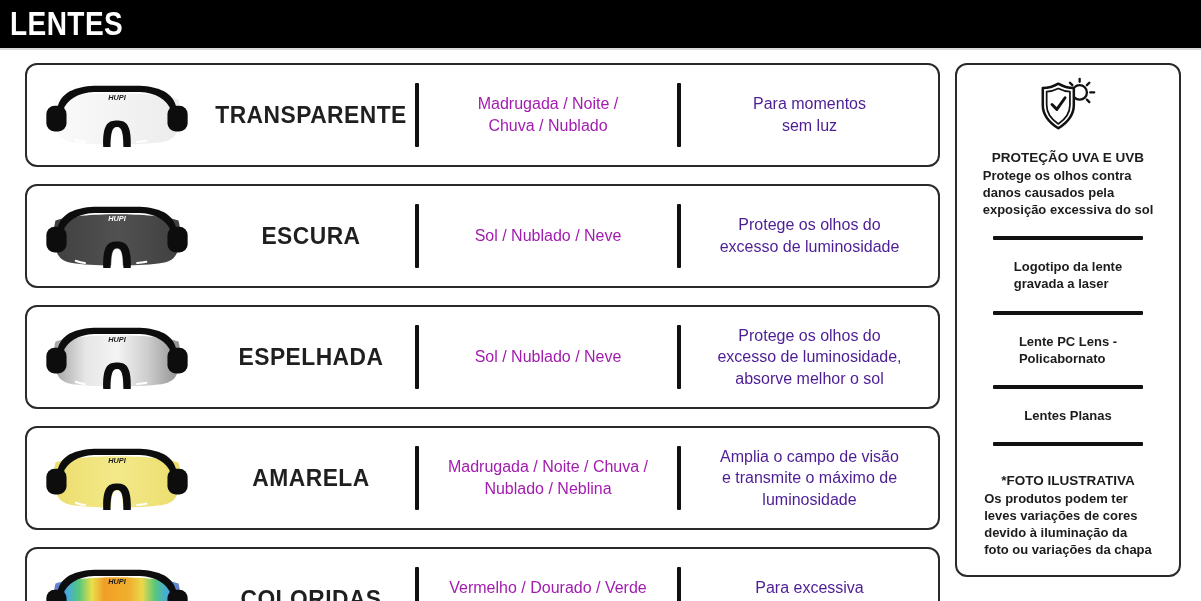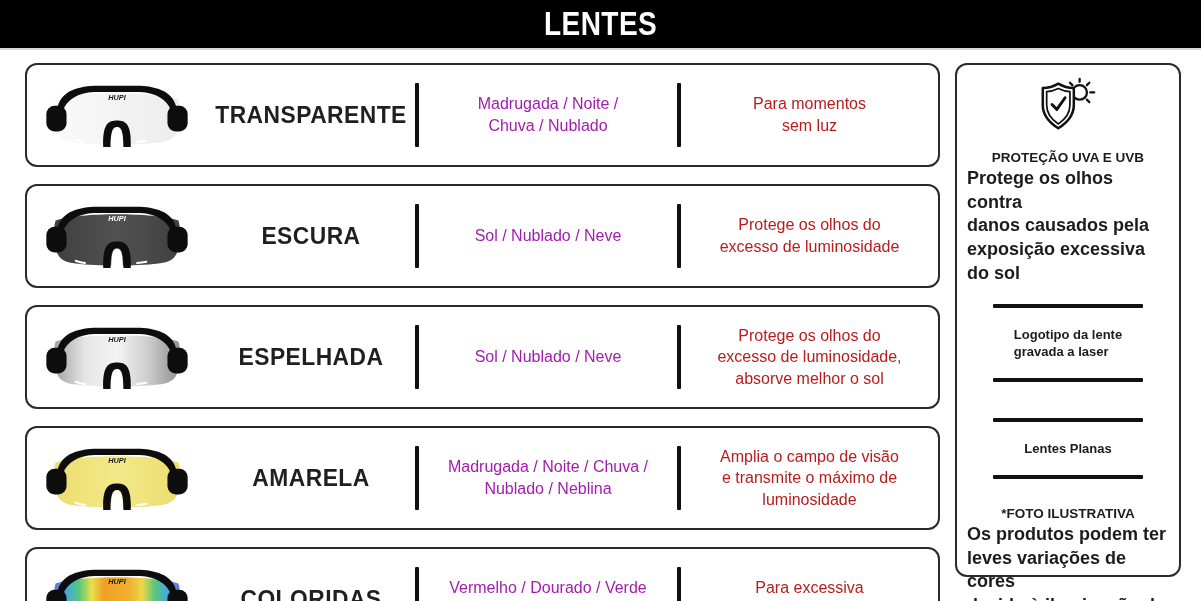--- a/index.html
+++ b/index.html
@@ -4,21 +4,21 @@
 <style>
   html,body{margin:0;padding:0;}
   body{
     width:1201px;height:601px;overflow:hidden;
     background:#ffffff;color:#1c1c1c;
     font-family:"Liberation Sans",sans-serif;
     -webkit-font-smoothing:antialiased;
   }
   .banner{
     height:50px;background:#000000;
-    display:flex;align-items:center;justify-content:center;
+    display:flex;align-items:center;
     border-bottom:2px solid #dadada;box-sizing:border-box;
   }
   .banner-title{
     color:#ffffff;font-size:33px;font-weight:bold;letter-spacing:.5px;
     display:inline-block;transform:scaleX(.85);
   }
   .content{display:flex;gap:15px;padding:13px 20px 0 25px;}
   .rows{width:915px;display:flex;flex-direction:column;gap:17px;flex:none;}
   .row{
     height:104px;border:2px solid #2a2a2a;border-radius:12px;
@@ -30,31 +30,31 @@
     font-weight:bold;font-size:24px;letter-spacing:.5px;color:#1f1f1f;
     transform:scaleX(.95);
   }
   .vdiv{width:4px;height:64px;background:#101010;flex:none;border-radius:1px;}
   .conditions-cell{
     width:258px;flex:none;text-align:center;font-size:16px;font-weight:500;
     white-space:pre-line;line-height:1.35;color:#a21caf;
   }
   .description-cell{
     flex:1;text-align:center;font-size:16px;font-weight:500;
-    white-space:pre-line;line-height:1.35;color:#b91c1c;
+    white-space:pre-line;line-height:1.35;color:#4c1d95;
   }
   .sidebar{
     width:226px;height:514px;flex:none;box-sizing:border-box;
     border:2px solid #2a2a2a;border-radius:12px;background:#fff;
     display:flex;flex-direction:column;align-items:center;text-align:left;
     padding:10px 10px 0;
   }
   .sb-icon{margin:2px 0 4px;}
   .sb-title{font-size:13.5px;font-weight:bold;line-height:1.32;margin-top:6px;}
-  .sb-text{font-size:18px;font-weight:bold;line-height:1.32;white-space:pre-line;}
+  .sb-text{font-size:13px;font-weight:bold;line-height:1.32;white-space:pre-line;}
   .sdiv{width:150px;height:4px;background:#111111;margin:18px 0;flex:none;border-radius:1px;}
   .sb-feature{font-size:13px;font-weight:bold;line-height:1.32;white-space:pre-line;}
 </style>
 </head>
 <body>
 
 <div class="banner">
   <span class="banner-title">LENTES</span>
 </div>
 
@@ -241,20 +241,22 @@
       </svg>
     </div>
     <div class="sb-title">PROTEÇÃO UVA E UVB</div>
     <div class="sb-text">Protege os olhos contra
 danos causados pela
 exposição excessiva do sol</div>
     <div class="sdiv"></div>
     <div class="sb-feature">Logotipo da lente
 gravada a laser</div>
     <div class="sdiv"></div>
+    <div class="sb-feature">Lente PC Lens -
+Policabornato</div>
     <div class="sdiv"></div>
     <div class="sb-feature">Lentes Planas</div>
     <div class="sdiv"></div>
     <div class="sb-title" style="margin-top:8px">*FOTO ILUSTRATIVA</div>
     <div class="sb-text">Os produtos podem ter
 leves variações de cores
 devido à iluminação da
 foto ou variações da chapa</div>
   </div>
 

